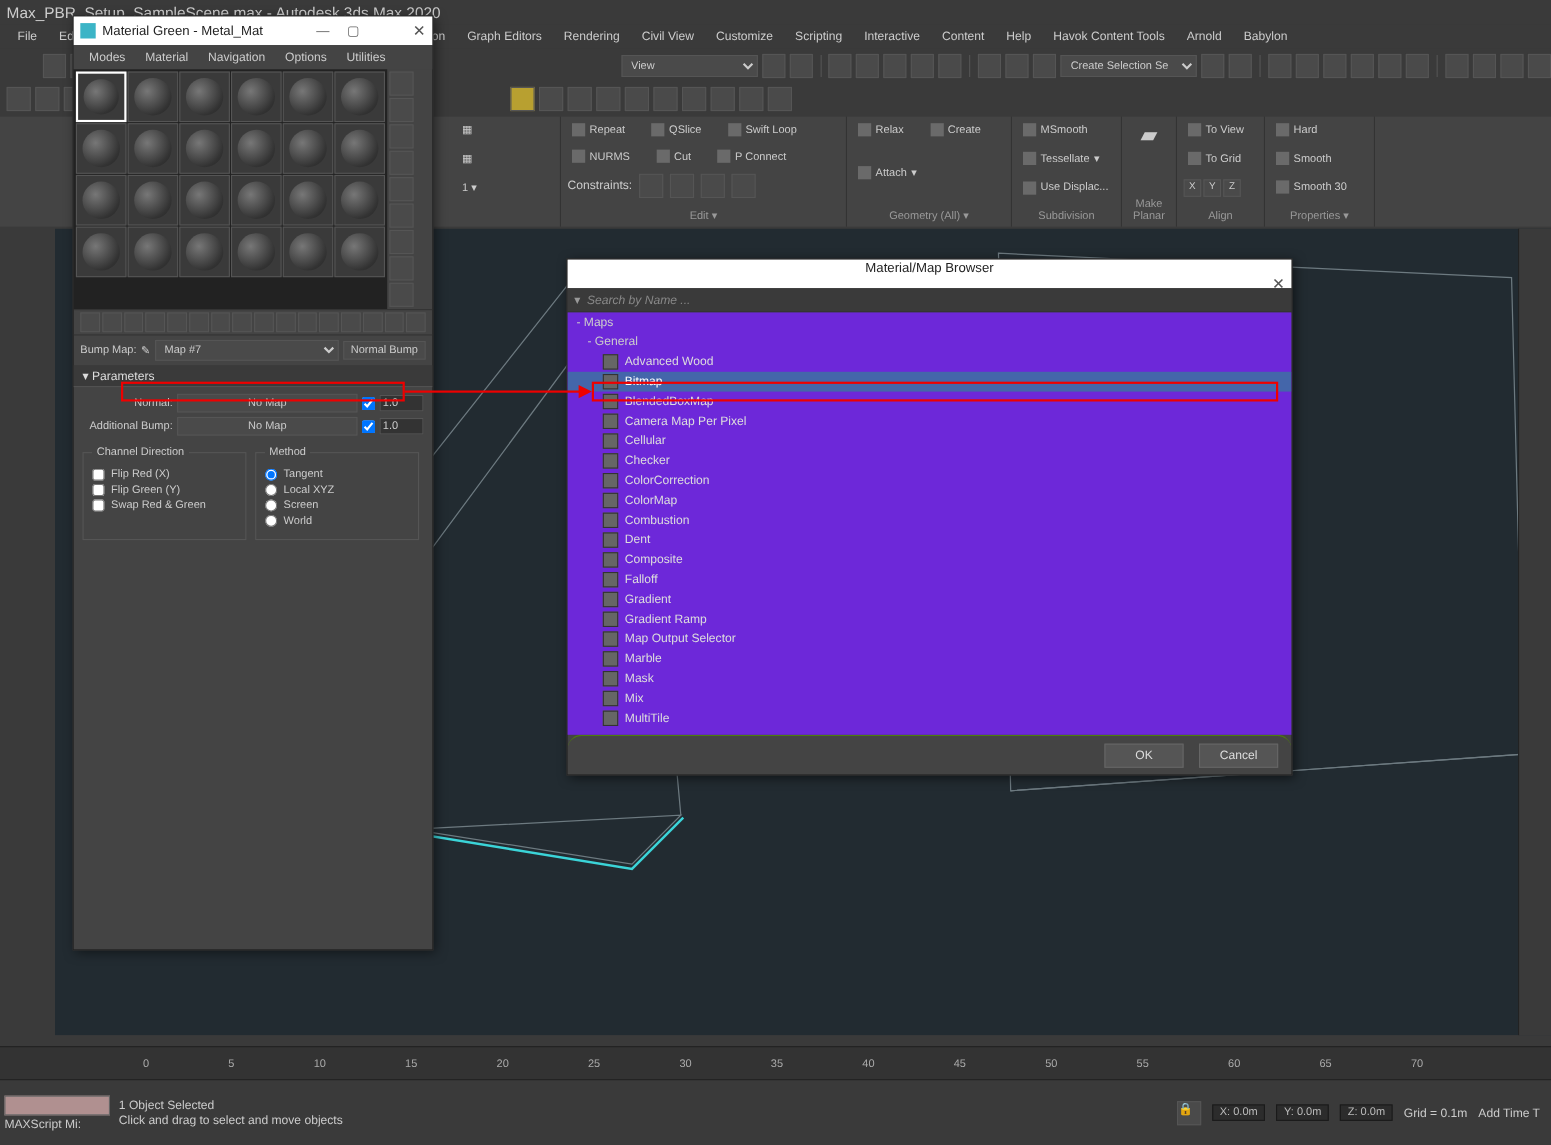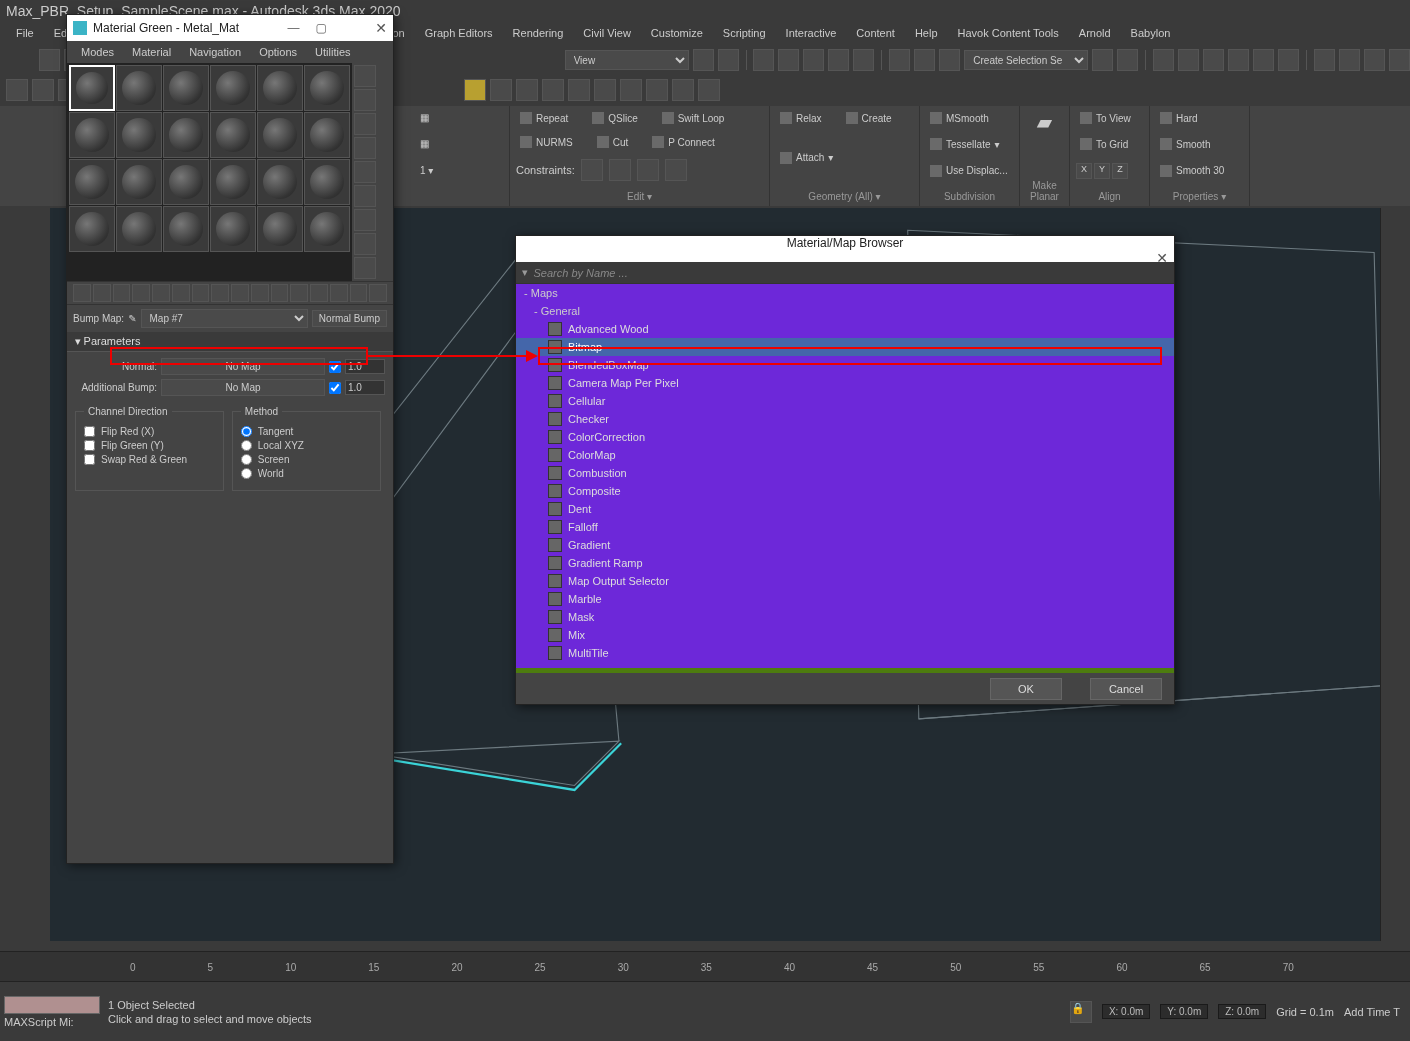--- a/index.html
+++ b/index.html
@@ -66,21 +66,21 @@
 .browser .win-title { background: #ffffff; color: #222; flex-direction: column; }
 .browser .search { height: 22px; background: #3a3a3a; display: flex; align-items: center; padding: 0 6px; border-bottom: 1px solid #333; }
 .browser .search span.arrow { margin-right: 6px; color: #999; }
 .browser .search span.txt { color: #888; font-style: italic; font-size: 11px; }
 .browser .tree { flex: 1; overflow: auto; background: #6d28d9; }
 .tree .cat { padding: 3px 8px; font-size: 11px; color: #ccc; }
 .tree .sub { padding: 3px 18px; font-size: 11px; color: #ccc; }
 .tree .item { display: flex; align-items: center; gap: 6px; padding: 2px 32px; font-size: 11px; color: #ddd; height: 18px; }
 .tree .item .sw { width: 14px; height: 14px; background: #666; border: 1px solid #333; }
 .tree .item.sel { background: #4466aa; color: #fff; }
-.browser .btns { height: 36px; display: flex; justify-content: flex-end; align-items: center; gap: 28px; padding-right: 12px; border-top: 5px solid #4d7c0f; }
+.browser .btns { height: 36px; display: flex; justify-content: flex-end; align-items: center; gap: 14px; padding-right: 12px; border-top: 1px solid #4d7c0f; border-radius: 13px; }
 .browser .btns button { width: 72px; height: 22px; background: #555; border: 1px solid #666; color: #ddd; font-size: 11px; }
 
 
 .anno-box1 { position: absolute; border: 2px solid #e00; pointer-events: none; top: 347px; left: 110px; width: 258px; height: 18px; }
 .anno-box2 { position: absolute; border: 2px solid #e00; pointer-events: none; top: 347px; left: 538px; width: 624px; height: 18px; }
 .anno-arrow { position: absolute; top: 354px; left: 368px; width: 170px; height: 4px; pointer-events: none; }
 .anno-arrow .line { position: absolute; top: 1px; left: 0; right: 10px; height: 2px; background: #e00; }
 .anno-arrow .head { position: absolute; right: 0; top: -4px; width: 0; height: 0; border-left: 12px solid #e00; border-top: 6px solid transparent; border-bottom: 6px solid transparent; }
 
 
@@ -512,25 +512,25 @@
         <div class="item">
           <span class="sw"></span>
           <span>ColorMap</span>
         </div>
         <div class="item">
           <span class="sw"></span>
           <span>Combustion</span>
         </div>
         <div class="item">
           <span class="sw"></span>
+          <span>Dent</span>
+        </div>
+        <div class="item">
+          <span class="sw"></span>
           <span>Composite</span>
-        </div>
-        <div class="item">
-          <span class="sw"></span>
-          <span>Dent</span>
         </div>
         <div class="item">
           <span class="sw"></span>
           <span>Falloff</span>
         </div>
         <div class="item">
           <span class="sw"></span>
           <span>Gradient</span>
         </div>
         <div class="item">

